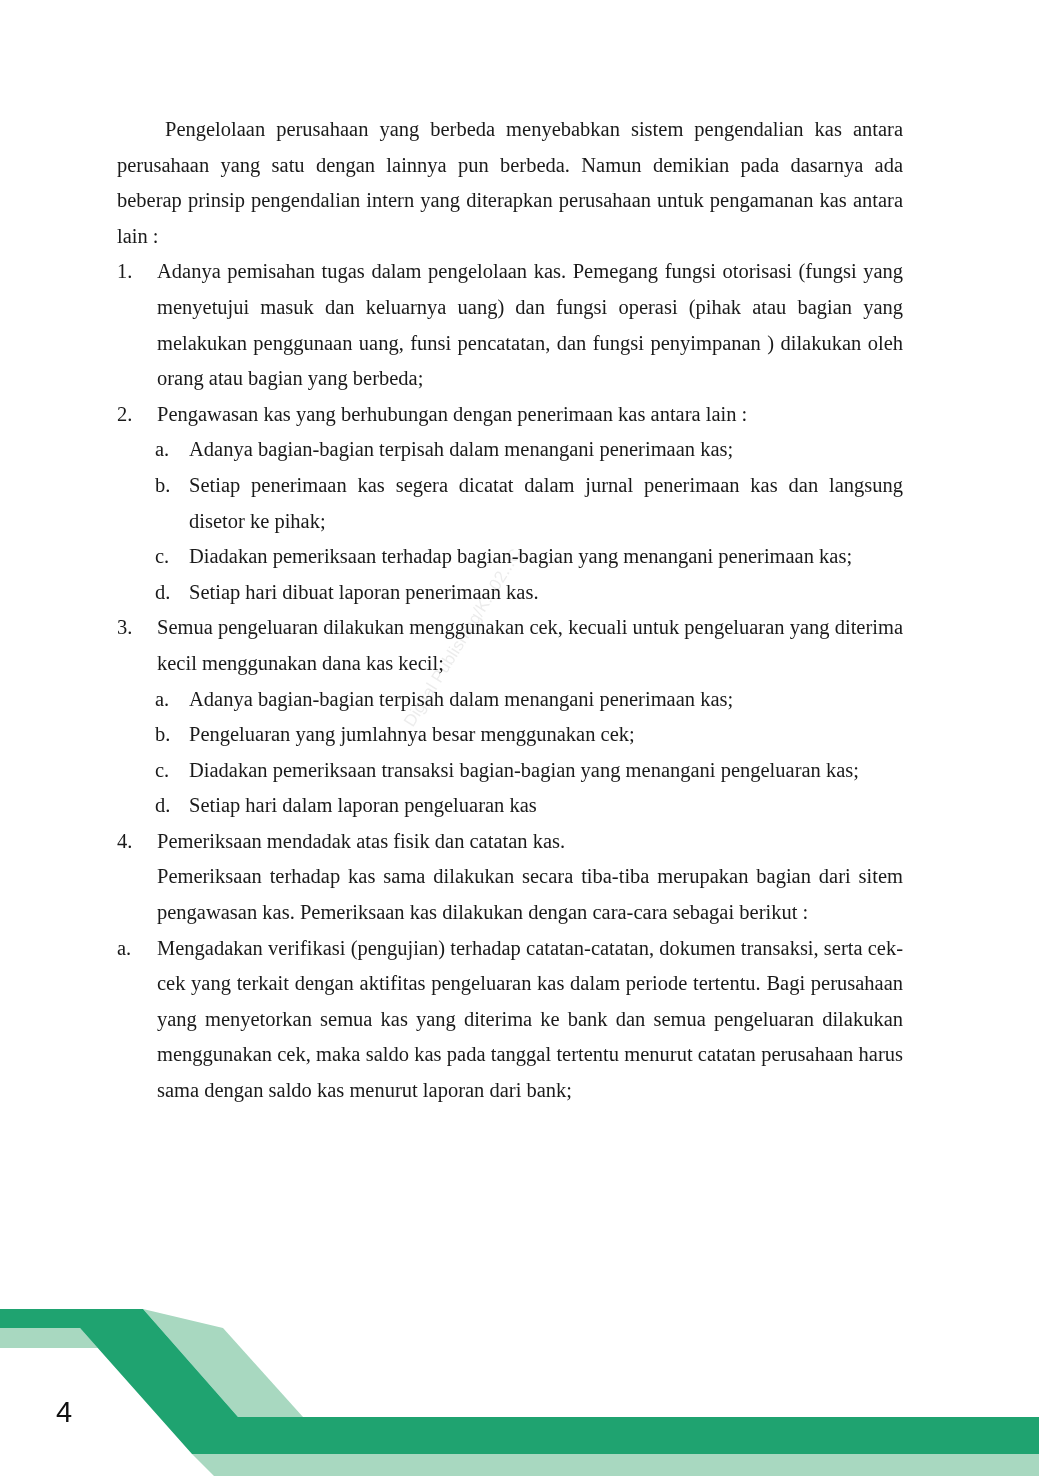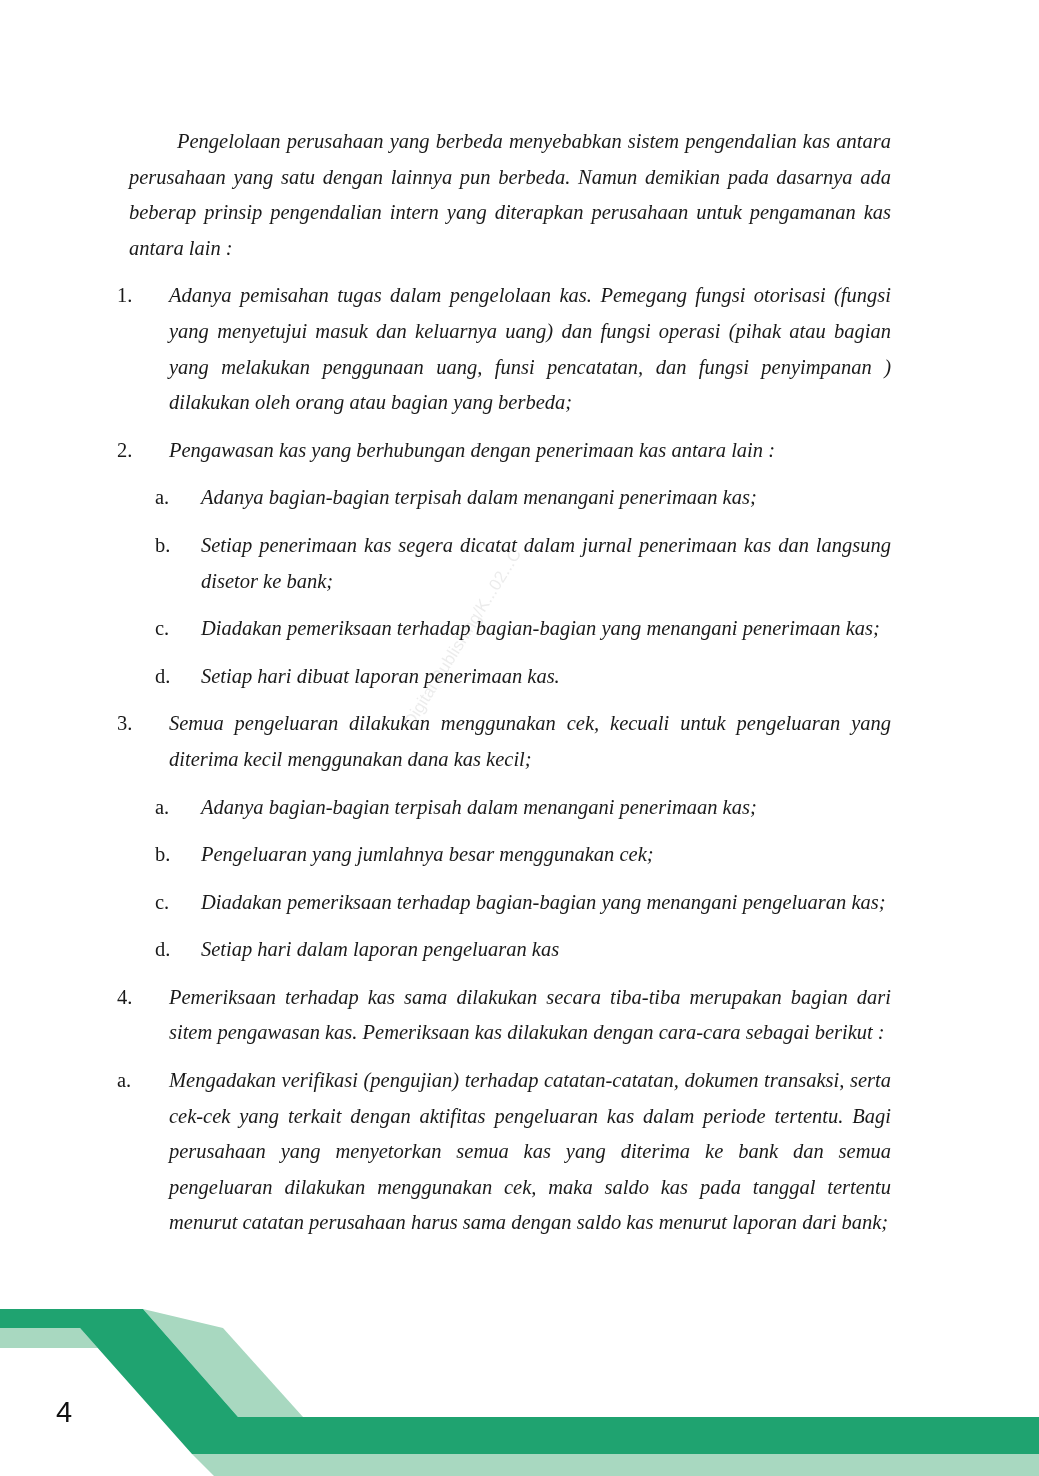--- a/index.html
+++ b/index.html
@@ -4,21 +4,21 @@
 <style>
   html, body { margin: 0; padding: 0; background: #ffffff; }
   body { width: 1039px; height: 1476px; position: relative; overflow: hidden; }
   .page { position: absolute; left: 0; top: 0; width: 1039px; height: 1476px; background: #fff; }
   .text {
     position: absolute; left: 117px; top: 112px; width: 786px;
     font-family: "Liberation Serif", "DejaVu Serif", serif;
     font-size: 20.5px; line-height: 35.6px; color: #1a1a1a;
     text-align: justify;
   }
-  .text p { margin: 12px; font-style: italic; }
+  .text p { margin: 0; }
   .indent { text-indent: 48px; }
   .item { position: relative; padding-left: 40px; }
   .item > .num { position: absolute; left: 0; top: 0; }
   .sub { position: relative; padding-left: 72px; }
   .sub > .num { position: absolute; left: 38px; top: 0; }
   .watermark {
     position: absolute; left: 400px; top: 720px;
     transform: rotate(-58deg); transform-origin: left top;
     font-family: "Liberation Sans", sans-serif; font-size: 17px;
     color: rgba(150,150,150,0.18); white-space: nowrap;
@@ -53,21 +53,21 @@
     <div class="item">
       <span class="num">2.</span>
       <p>Pengawasan kas yang berhubungan dengan penerimaan kas antara lain :</p>
     </div>
     <div class="sub">
       <span class="num">a.</span>
       <p>Adanya bagian-bagian terpisah dalam menangani penerimaan kas;</p>
     </div>
     <div class="sub">
       <span class="num">b.</span>
-      <p>Setiap penerimaan kas segera dicatat dalam jurnal penerimaan kas dan langsung disetor ke bank;</p>
+      <p>Setiap penerimaan kas segera dicatat dalam jurnal penerimaan kas dan langsung disetor ke pihak;</p>
     </div>
     <div class="sub">
       <span class="num">c.</span>
       <p>Diadakan pemeriksaan terhadap bagian-bagian yang menangani penerimaan kas;</p>
     </div>
     <div class="sub">
       <span class="num">d.</span>
       <p>Setiap hari dibuat laporan penerimaan kas.</p>
     </div>
 
@@ -78,29 +78,30 @@
     <div class="sub">
       <span class="num">a.</span>
       <p>Adanya bagian-bagian terpisah dalam menangani penerimaan kas;</p>
     </div>
     <div class="sub">
       <span class="num">b.</span>
       <p>Pengeluaran yang jumlahnya besar menggunakan cek;</p>
     </div>
     <div class="sub">
       <span class="num">c.</span>
-      <p>Diadakan pemeriksaan terhadap bagian-bagian yang menangani pengeluaran kas;</p>
+      <p>Diadakan pemeriksaan transaksi bagian-bagian yang menangani pengeluaran kas;</p>
     </div>
     <div class="sub">
       <span class="num">d.</span>
       <p>Setiap hari dalam laporan pengeluaran kas</p>
     </div>
 
     <div class="item">
       <span class="num">4.</span>
+      <p>Pemeriksaan mendadak atas fisik dan catatan kas.</p>
       <p>Pemeriksaan terhadap kas sama dilakukan secara tiba-tiba merupakan bagian dari sitem pengawasan kas. Pemeriksaan kas dilakukan dengan cara-cara sebagai berikut :</p>
     </div>
 
     <div class="item">
       <span class="num">a.</span>
       <p>Mengadakan verifikasi (pengujian) terhadap catatan-catatan, dokumen transaksi, serta cek-cek yang terkait dengan aktifitas pengeluaran kas dalam periode tertentu. Bagi perusahaan yang menyetorkan semua kas yang diterima ke bank dan semua pengeluaran dilakukan menggunakan cek, maka saldo kas pada tanggal tertentu menurut catatan perusahaan harus sama dengan saldo kas menurut laporan dari bank;</p>
     </div>
   </div>
 
   <svg class="footer-svg" width="1039" height="1476" viewBox="0 0 1039 1476">

